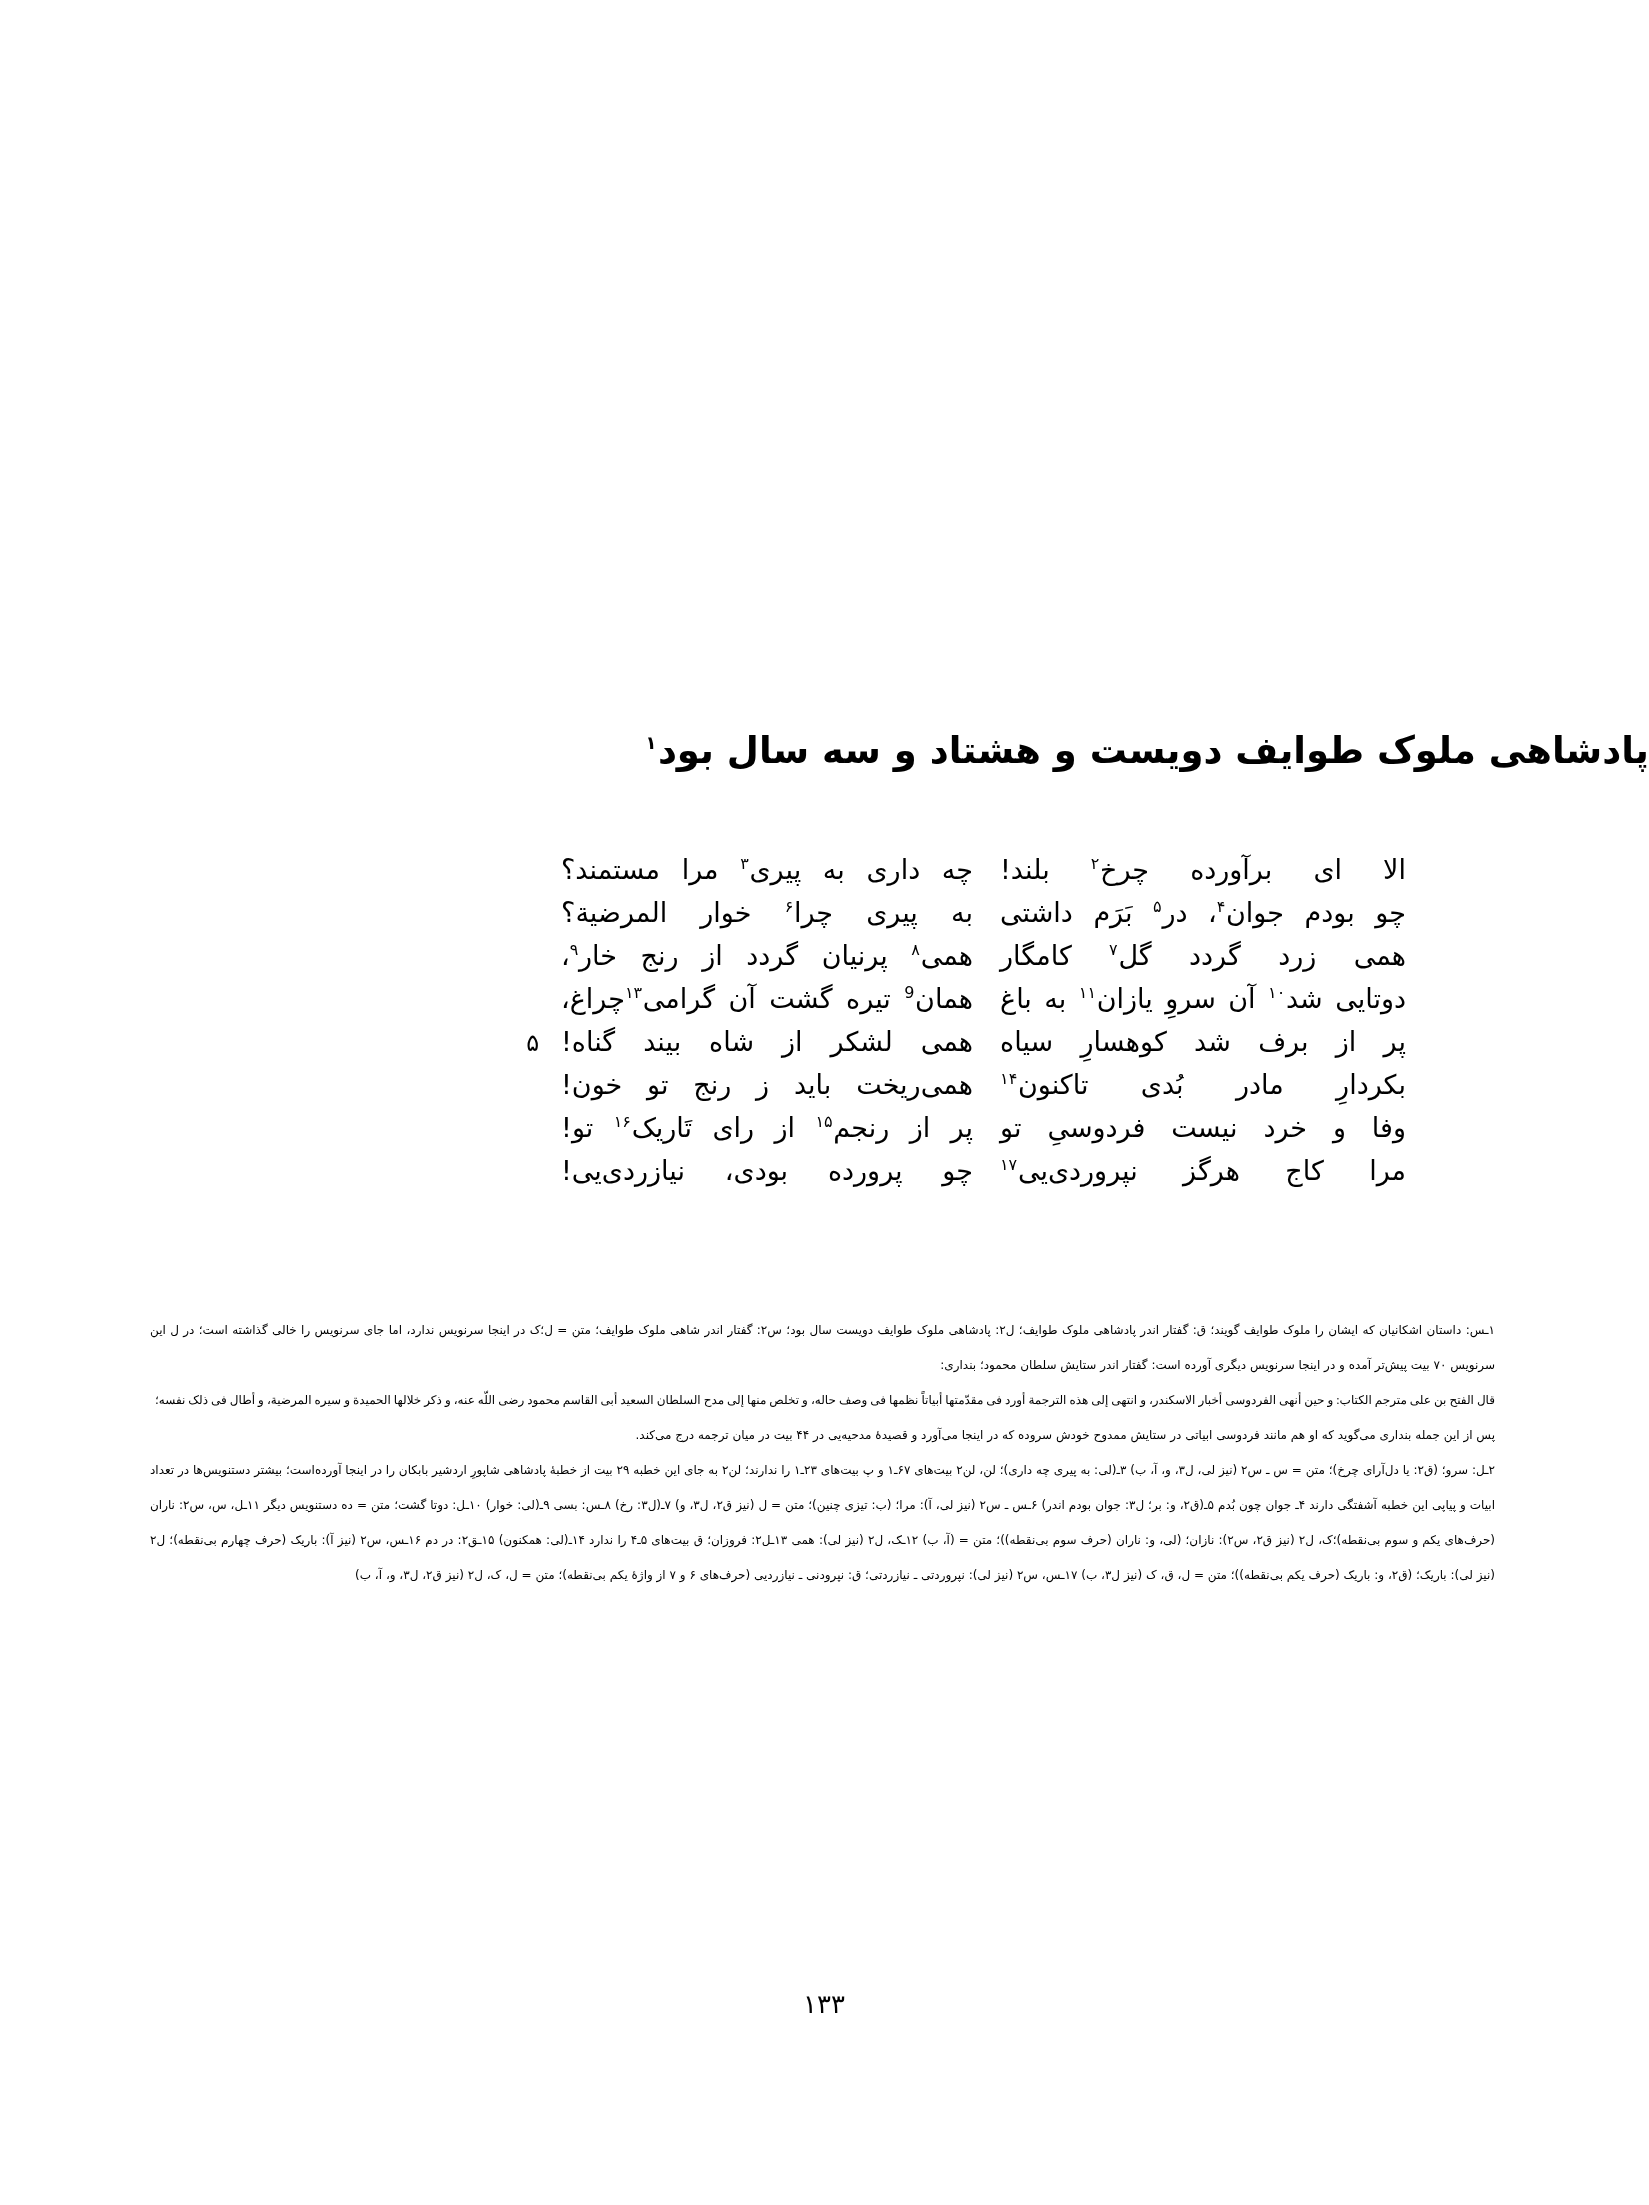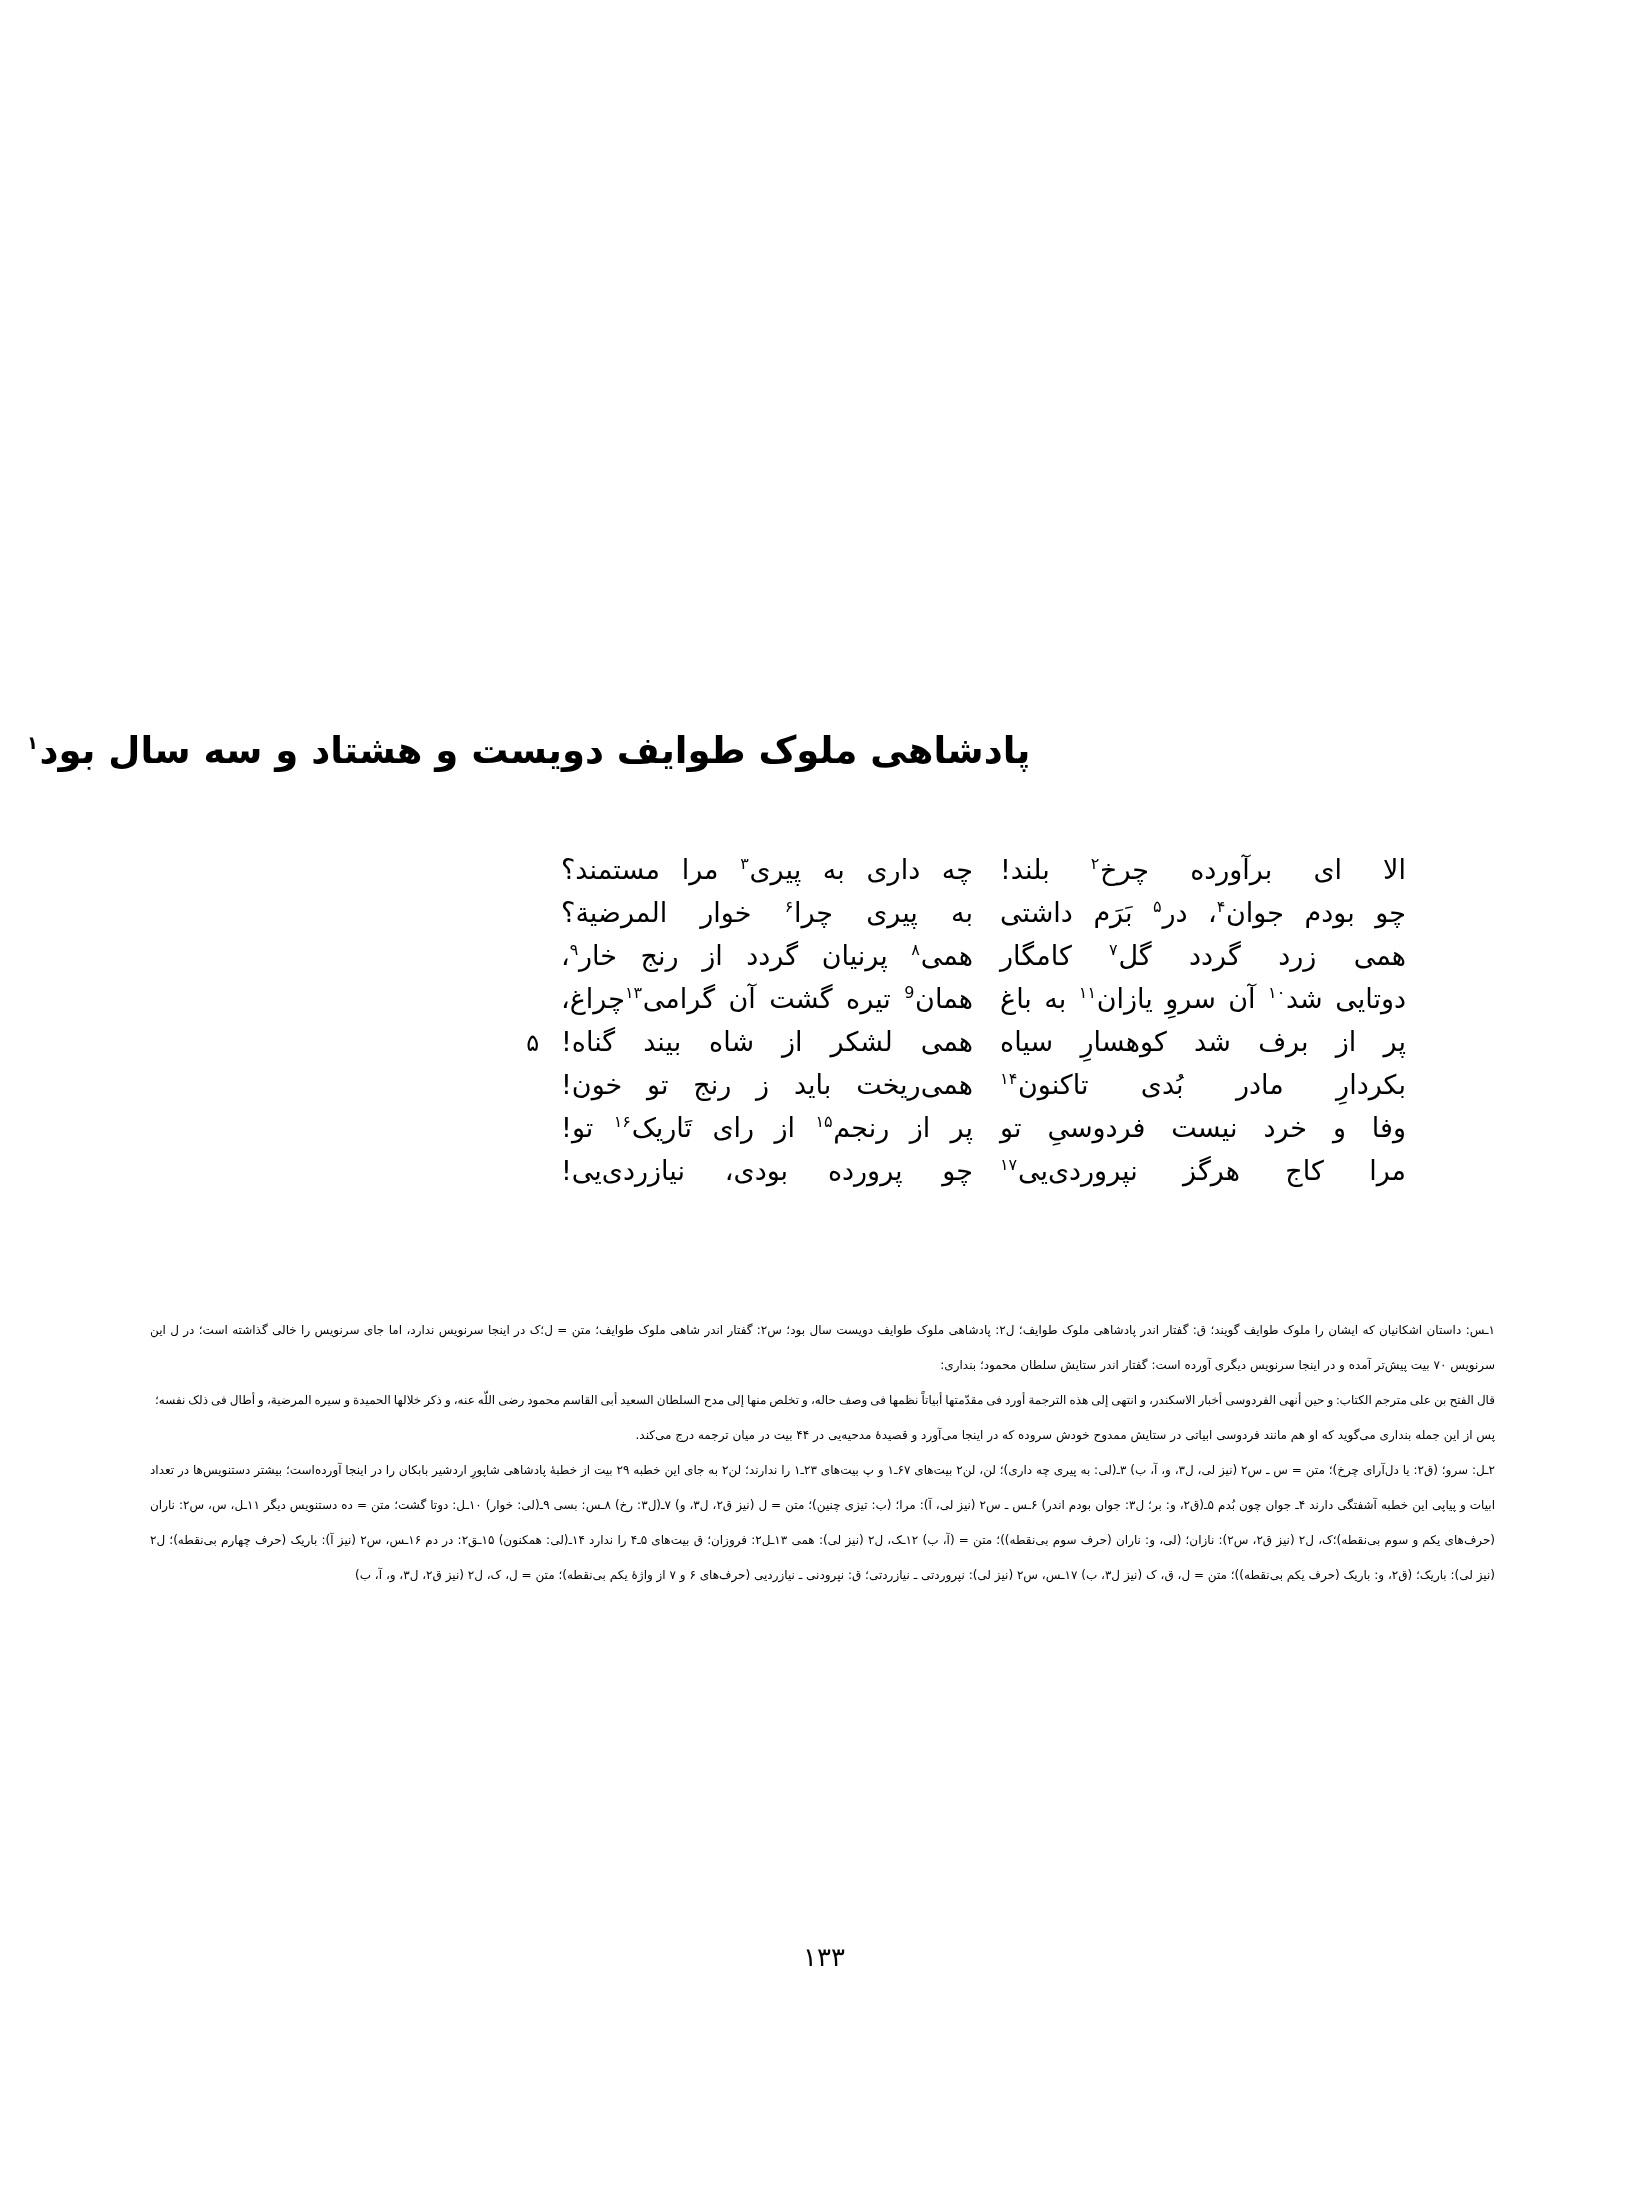--- a/index.html
+++ b/index.html
@@ -21,28 +21,27 @@
     overflow: hidden;
     box-sizing: border-box;
   }
 
   
   .chapter-title {
     position: absolute;
     top: 703px;
     right: 0;
     left: 0;
-    text-align: left;
+    text-align: right;
     font-size: 37px;
     font-weight: bold;
     letter-spacing: 0.3px;
     line-height: 1.25;
     direction: rtl;
     white-space: nowrap;
-    padding-left: 28px;
   }
   .chapter-title .sup {
     font-size: 18px;
     font-weight: bold;
     vertical-align: super;
     line-height: 0;
     margin-right: 1.4px;
   }
 
   
@@ -113,21 +112,21 @@
     text-align: justify;
     text-justify: inter-word;
   }
   .arabic-quote {
     font-family: Liberation Serif, serif;
   }
 
   
   .page-number {
     position: absolute;
-    top: 1942px;
+    top: 1989px;
     right: 0;
     left: 0;
     text-align: center;
     font-size: 26px;
     direction: rtl;
   }
 </style>
 </head>
 <body>
 

